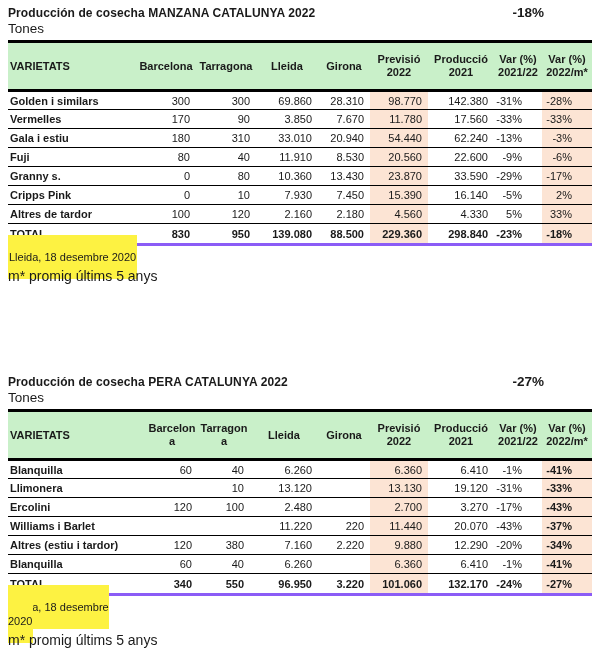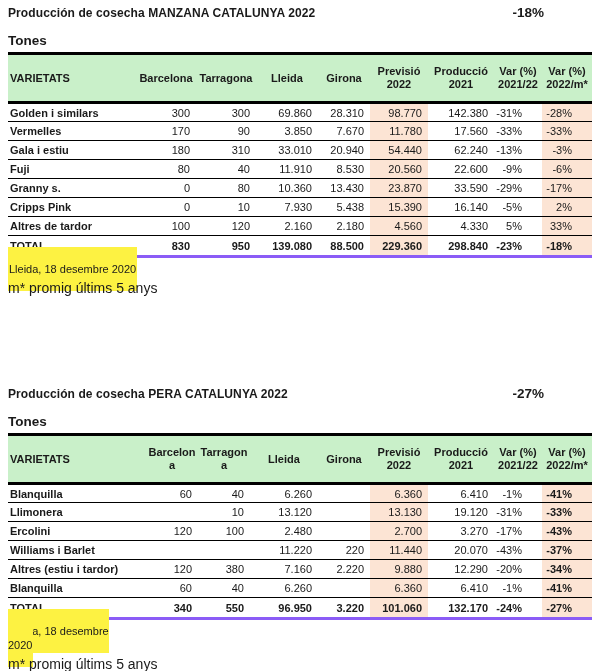--- a/index.html
+++ b/index.html
@@ -25,24 +25,23 @@
     letter-spacing: 0.1px;
   }
   .title-pct {
     font-size: 13.5px;
     font-weight: bold;
     padding-right: 48px;
     line-height: 16px;
   }
   .doc-subtitle {
     font-size: 13.5px;
-    font-weight: bold;
+    font-weight: normal;
     line-height: 16px;
     margin-bottom: 3px;
-    margin-top: 12px;
   }
 
   table {
     width: 584px;
     border-collapse: collapse;
     table-layout: fixed;
     border-top: 3px solid #000;
   }
   
   .t1 .c0 { width: 128px; }
@@ -187,21 +186,21 @@
           <td class="c5">23.870</td>
           <td class="c6">33.590</td>
           <td class="c7">-29%</td>
           <td class="c8">-17%</td>
         </tr>
         <tr>
           <td class="c0">Cripps Pink</td>
           <td class="c1">0</td>
           <td class="c2">10</td>
           <td class="c3">7.930</td>
-          <td class="c4">5.438</td>
+          <td class="c4">7.450</td>
           <td class="c5">15.390</td>
           <td class="c6">16.140</td>
           <td class="c7">-5%</td>
           <td class="c8">2%</td>
         </tr>
         <tr>
           <td class="c0">Altres de tardor</td>
           <td class="c1">100</td>
           <td class="c2">120</td>
           <td class="c3">2.160</td>

